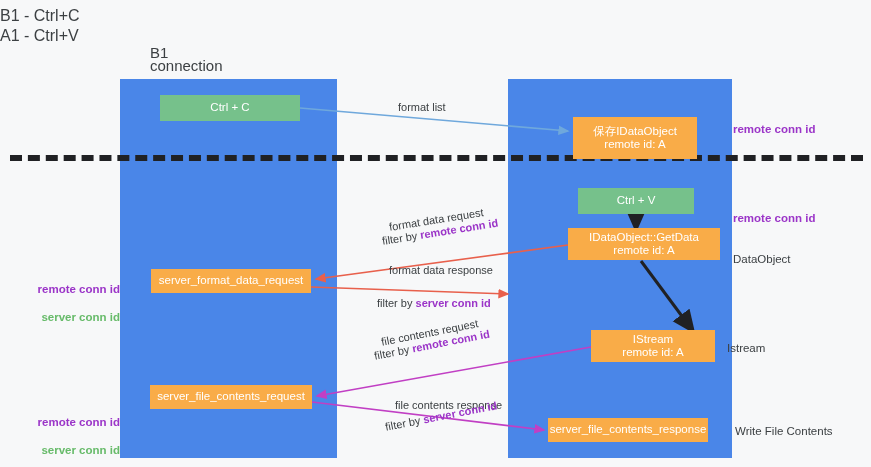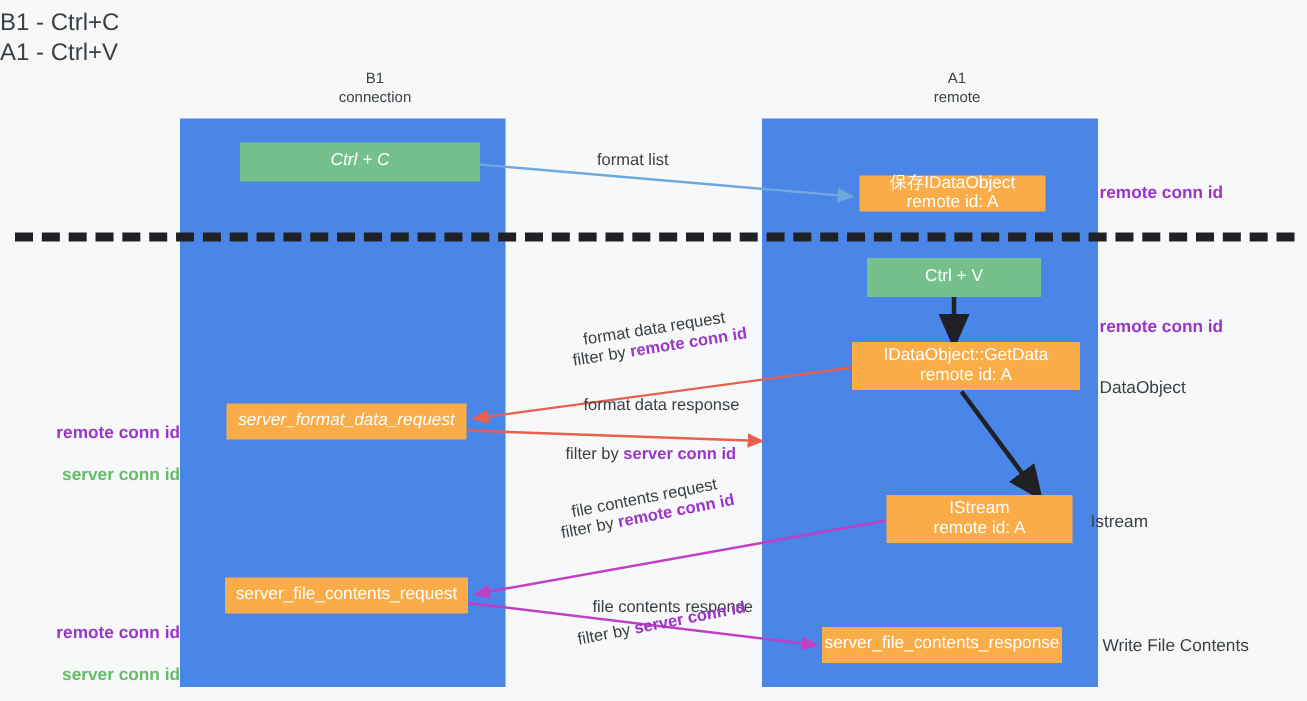--- a/index.html
+++ b/index.html
@@ -20,21 +20,21 @@
   
   #title{
     left:0;top:6px;width:871px;
     font-size:16px;line-height:20px;
     color:#3c4043;
     white-space:pre-line;
   }
 
   
   .lane-head{
-    text-align:center;font-size:10px;line-height:13px;color:#3c4043;
+    font-size:15px;line-height:13px;color:#3c4043;
     white-space:pre-line;
   }
   #head-b1{left:150px;top:46px;width:200px;}
   #head-a1{left:538px;top:46px;width:200px;}
 
   
   .lane{background:#4a86e8;}
   #lane-b1{left:120px;top:79px;width:217px;height:379px;}
   #lane-a1{left:508px;top:79px;width:224px;height:379px;}
 
@@ -50,26 +50,26 @@
     display:flex;align-items:center;justify-content:center;
     text-align:center;
     font-size:11.5px;line-height:13.5px;
     color:#ffffff;
     white-space:pre-line;
     padding:2px 4px;
   }
   .node.green{background:#76c18b;}
   .node.orange{background:#f9ac48;}
 
-  #n-ctrlc{left:160px;top:95px;width:160px;height:26px;font-style:italic;}
-  #n-ctrlv{left:578px;top:172px;width:116px;height:26px;}
-  #n-save-ido{left:573px;top:117px;width:124px;height:24px;}
+  #n-ctrlc{left:160px;top:95px;width:140px;height:26px;}
+  #n-ctrlv{left:578px;top:188px;width:116px;height:26px;}
+  #n-save-ido{left:573px;top:117px;width:124px;height:42px;}
   #n-getdata{left:568px;top:228px;width:152px;height:32px;}
   #n-istream{left:591px;top:330px;width:124px;height:32px;}
-  #n-sfdreq{left:151px;top:269px;width:160px;height:24px;font-style:italic;}
+  #n-sfdreq{left:151px;top:269px;width:160px;height:24px;}
   #n-sfdres{left:513px;top:279px;width:160px;height:24px;}
   #n-sfcreq{left:150px;top:385px;width:162px;height:24px;}
   #n-sfcres{left:548px;top:418px;width:160px;height:24px;}
 
   
   .side-label{font-size:11.5px;line-height:14px;white-space:pre-line;}
   .purple{color:#9b35c8;font-weight:bold;}
   .green-t{color:#67bb6a;font-weight:bold;}
   .plain{color:#3c4043;font-weight:normal;}
 
@@ -106,22 +106,20 @@
 </head>
 <body>
 
 <div id="stage">
 
   <div class="abs" id="title">B1 - Ctrl+C
 A1 - Ctrl+V</div>
 
   <div class="abs lane-head" id="head-b1">B1
 connection</div>
-  <div class="abs lane-head" id="head-a1">A1
-remote</div>
 
   <div class="abs lane" id="lane-b1"></div>
   <div class="abs lane" id="lane-a1"></div>
 
   <svg id="wires" viewBox="0 0 871 467">
     <defs>
       <marker id="ah-blue" markerWidth="7" markerHeight="7" refX="6" refY="3" orient="auto">
         <path d="M0,0 L7,3 L0,6 z" fill="#6fa8dc"></path>
       </marker>
       <marker id="ah-red" markerWidth="7" markerHeight="7" refX="6" refY="3" orient="auto">

